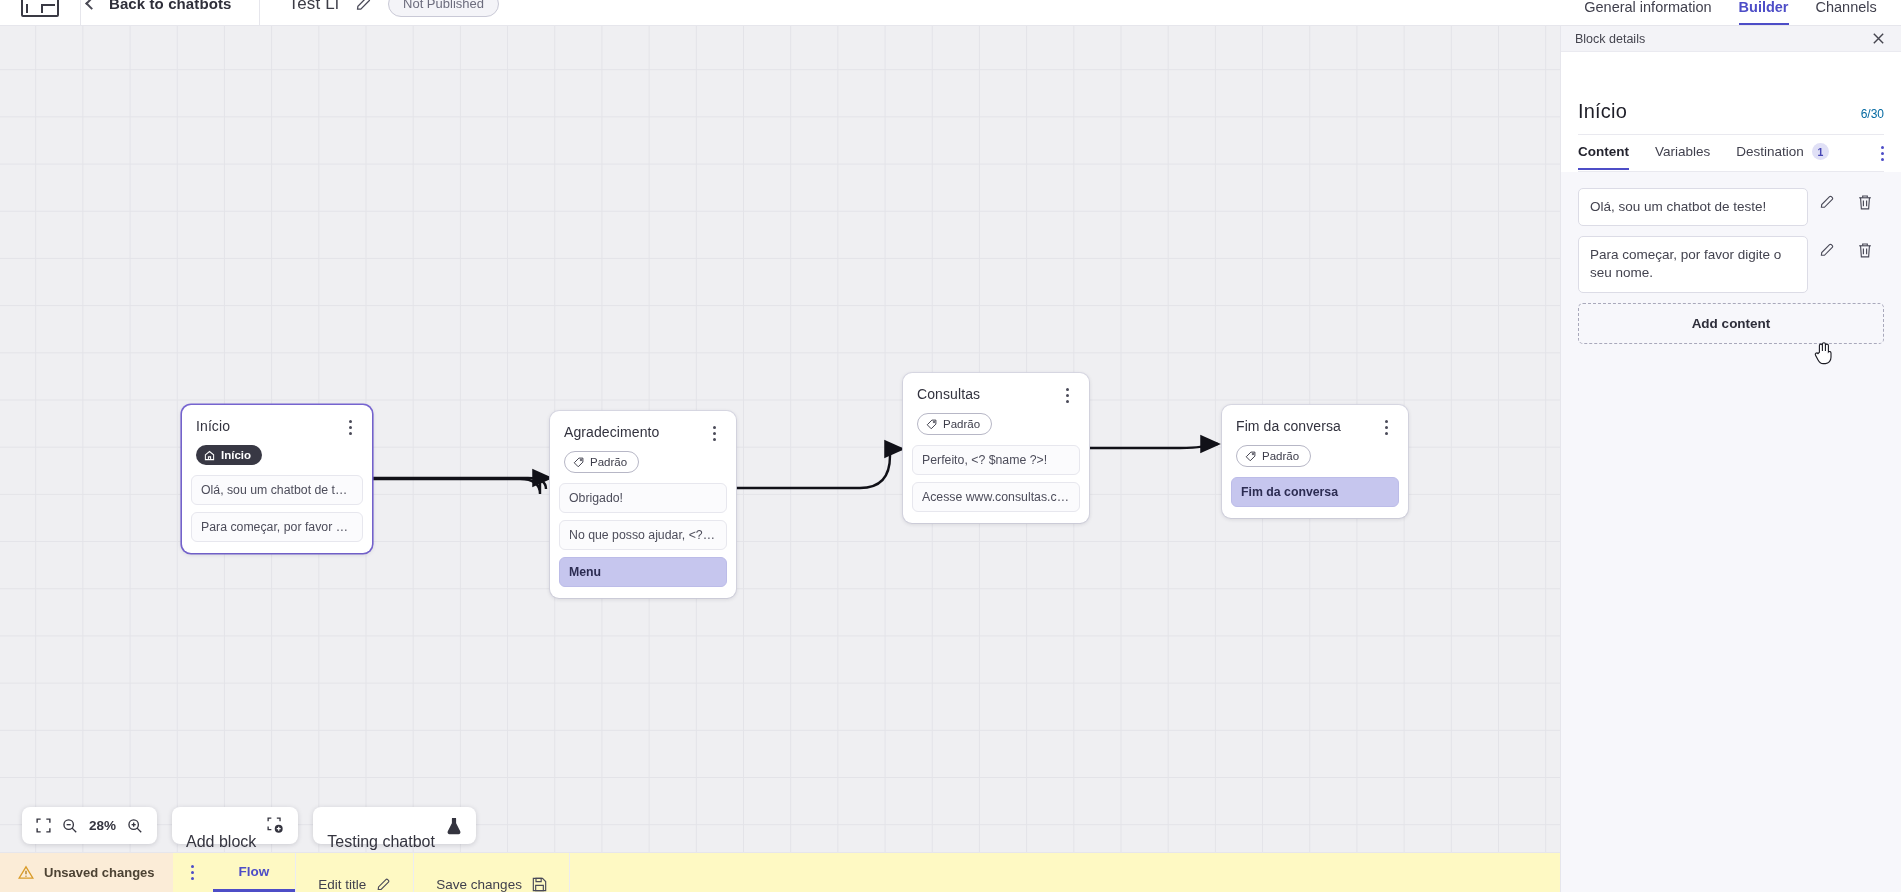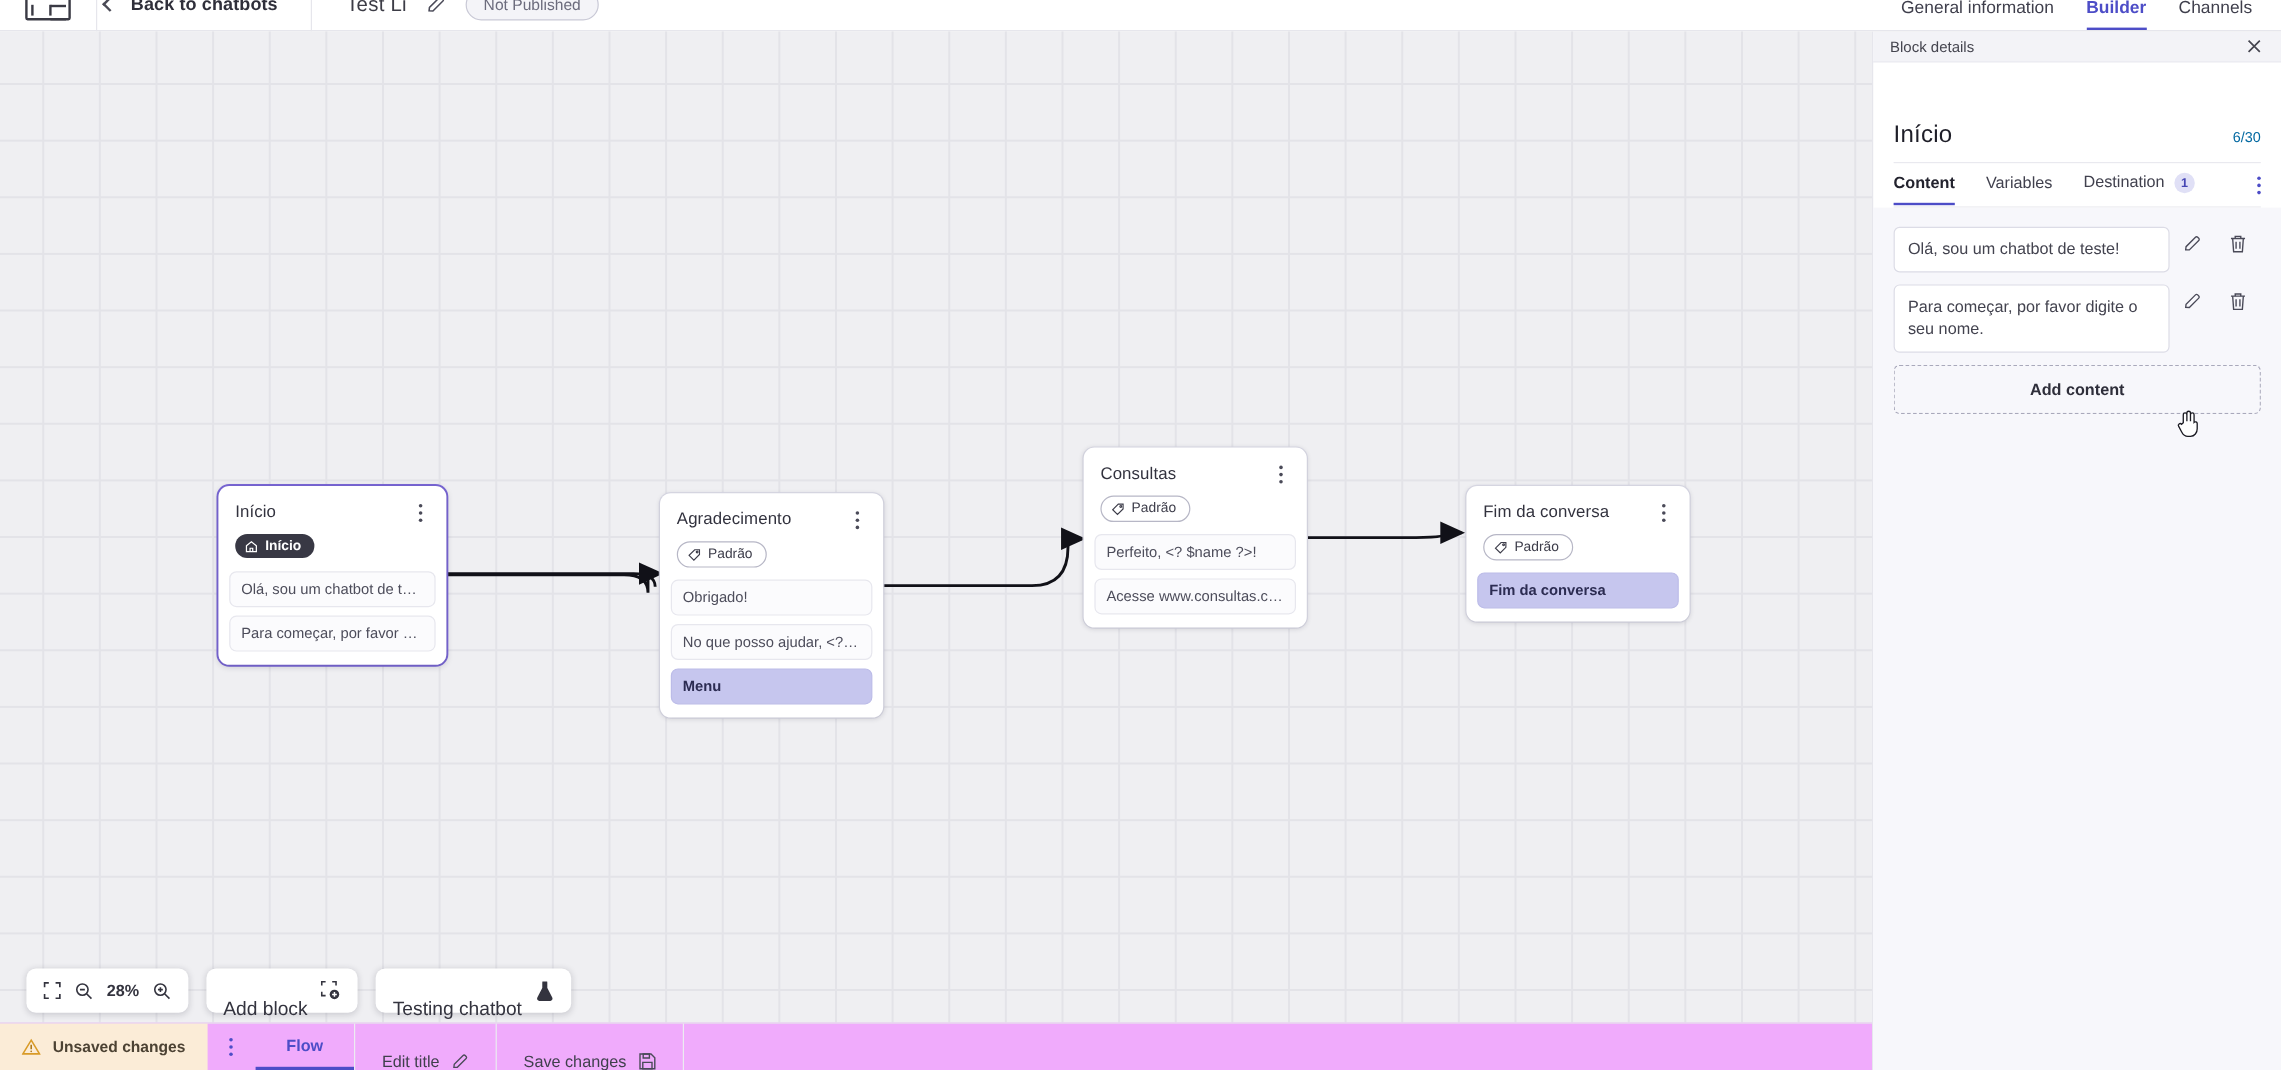--- a/index.html
+++ b/index.html
@@ -122,21 +122,21 @@
     background: #fff; border-radius: 8px; box-shadow: 0 1px 5px rgba(30,30,50,.17);
     height: 37px; display: flex; align-items: center; padding: 0 14px; gap: 11px;
   }
   .fgroup span.lbl { font-size: 16px; color: #34343f; margin-top: 32px; }
   .ico { display: block; }
   .zoom-pct { font-size: 13.5px; color: #34343f; font-weight: bold; }
 
   
   .bottombar {
     position: absolute; left: 0; bottom: 0; width: 1791px; height: 40px;
-    background: #f0abfc; border-top: 1px solid #e6e6ec; display: flex; align-items: stretch; z-index: 30;
+    background: #fef9c3; border-top: 1px solid #e6e6ec; display: flex; align-items: stretch; z-index: 30;
   }
   .unsaved {
     display: flex; align-items: center; gap: 10px; padding: 0 18px;
     background: #fbecd7; font-size: 13px; color: #4c4233; font-weight: bold; min-width: 148px;
   }
   .bb-kebab { width: 40px; display: flex; align-items: center; justify-content: center; }
   .bb-kebab i { width: 3px; height: 3px; border-radius: 50%; background: #4d4dc7; display: block; }
   .bb-kcol { display: flex; flex-direction: column; gap: 3px; align-items: center; }
   .bb-tab {
     display: flex; align-items: center; justify-content: center; padding: 0 26px;
@@ -171,21 +171,21 @@
   .pill-start {
     display: inline-flex; align-items: center; gap: 6px; background: #3e3e4e; color: #fff;
     border-radius: 13px; padding: 5px 13px 5px 10px; font-size: 12px; font-weight: bold;
     cursor: pointer;
   }
   .chev-dn { width: 8px; height: 8px; border-right: 2px solid #55555f; border-bottom: 2px solid #55555f;
              transform: rotate(45deg); margin-bottom: 3px; cursor: pointer; }
   .ptabs { display: flex; align-items: center; border-bottom: 1px solid #e9e9ef; gap: 0; }
   .ptab {
     font-size: 13.5px; color: #41414e; padding: 8px 0 9px; margin-right: 26px; cursor: pointer;
-    border-bottom: 2.5px solid transparent; display: flex; gap: 8px;
+    border-bottom: 2.5px solid transparent; display: flex; align-items: center; gap: 8px;
   }
   .ptab.active { color: #23232e; font-weight: bold; border-bottom-color: #4d4dc7; }
   .mini-badge {
     background: #e0e0f6; color: #4646b4; border-radius: 50%; width: 17px; height: 17px;
     display: inline-flex; align-items: center; justify-content: center; font-size: 10.5px; font-weight: bold;
   }
   .ptab-kebab { margin-left: auto; display: flex; flex-direction: column; gap: 3px; align-items: center; cursor: pointer; }
   .ptab-kebab i { width: 3px; height: 3px; border-radius: 50%; background: #4d4dc7; display: block; }
 
   .content-area { background: #f7f7fb; padding: 16px 17px 0; height: 770px; }

